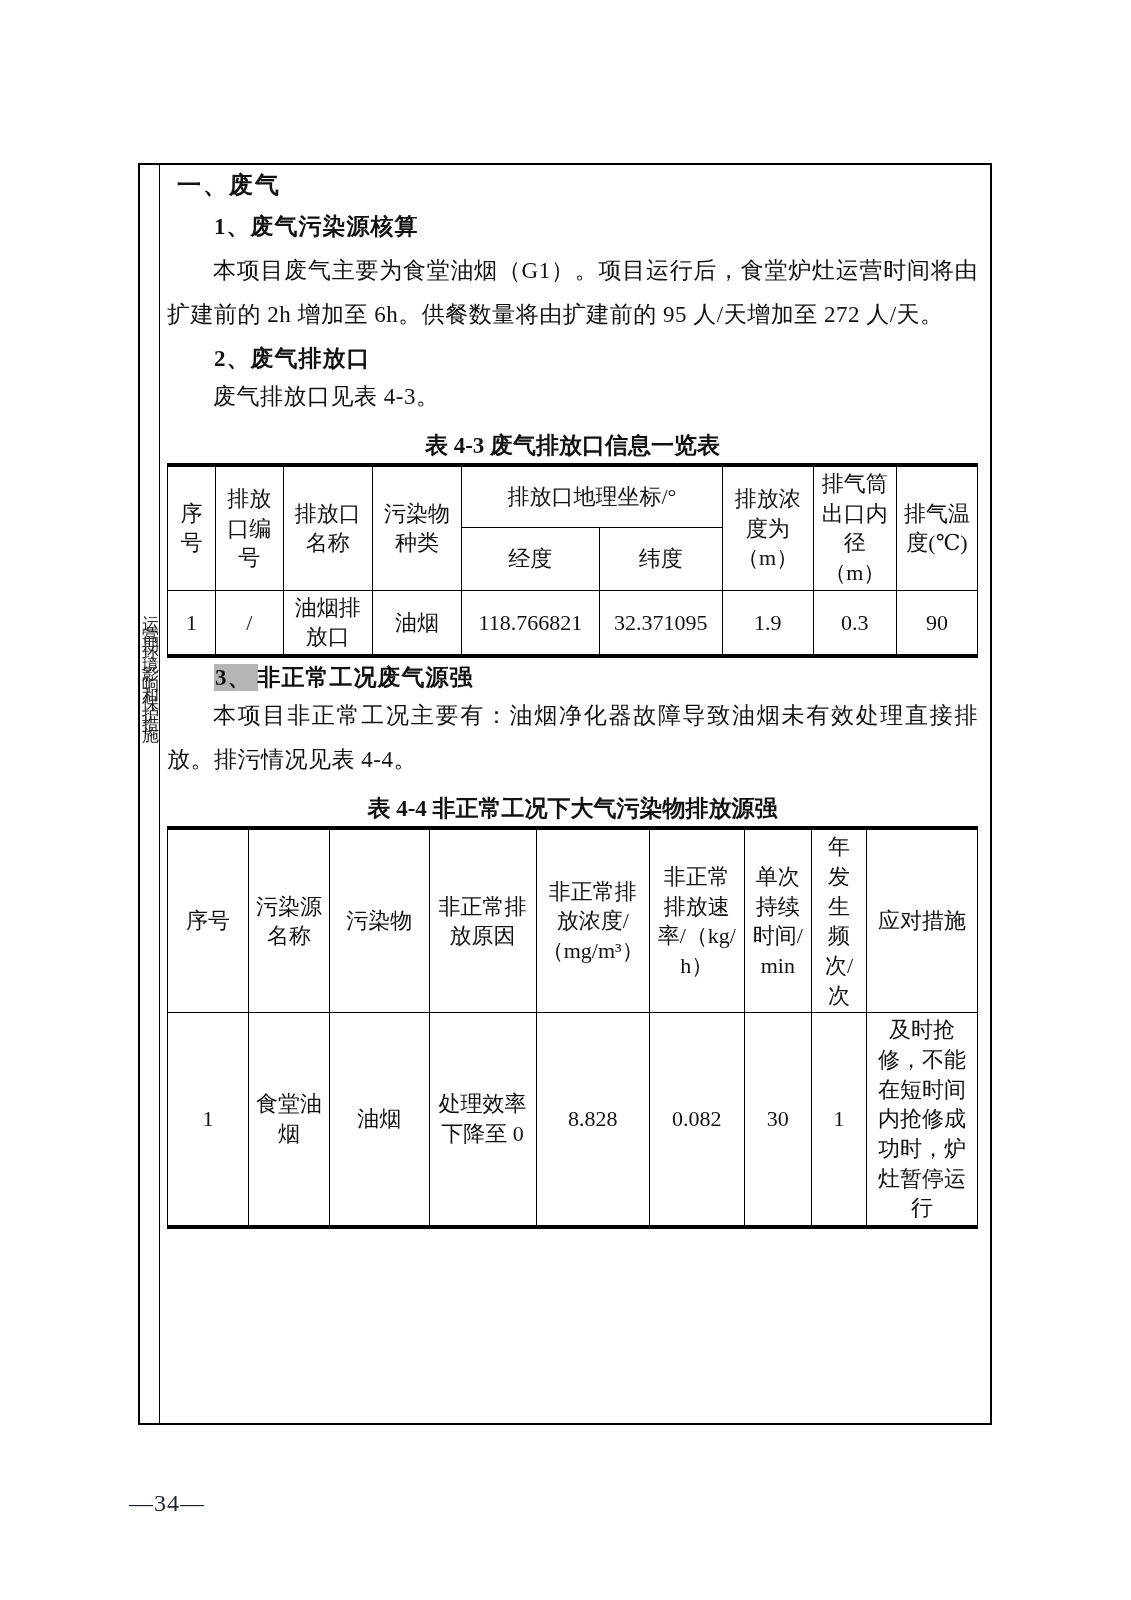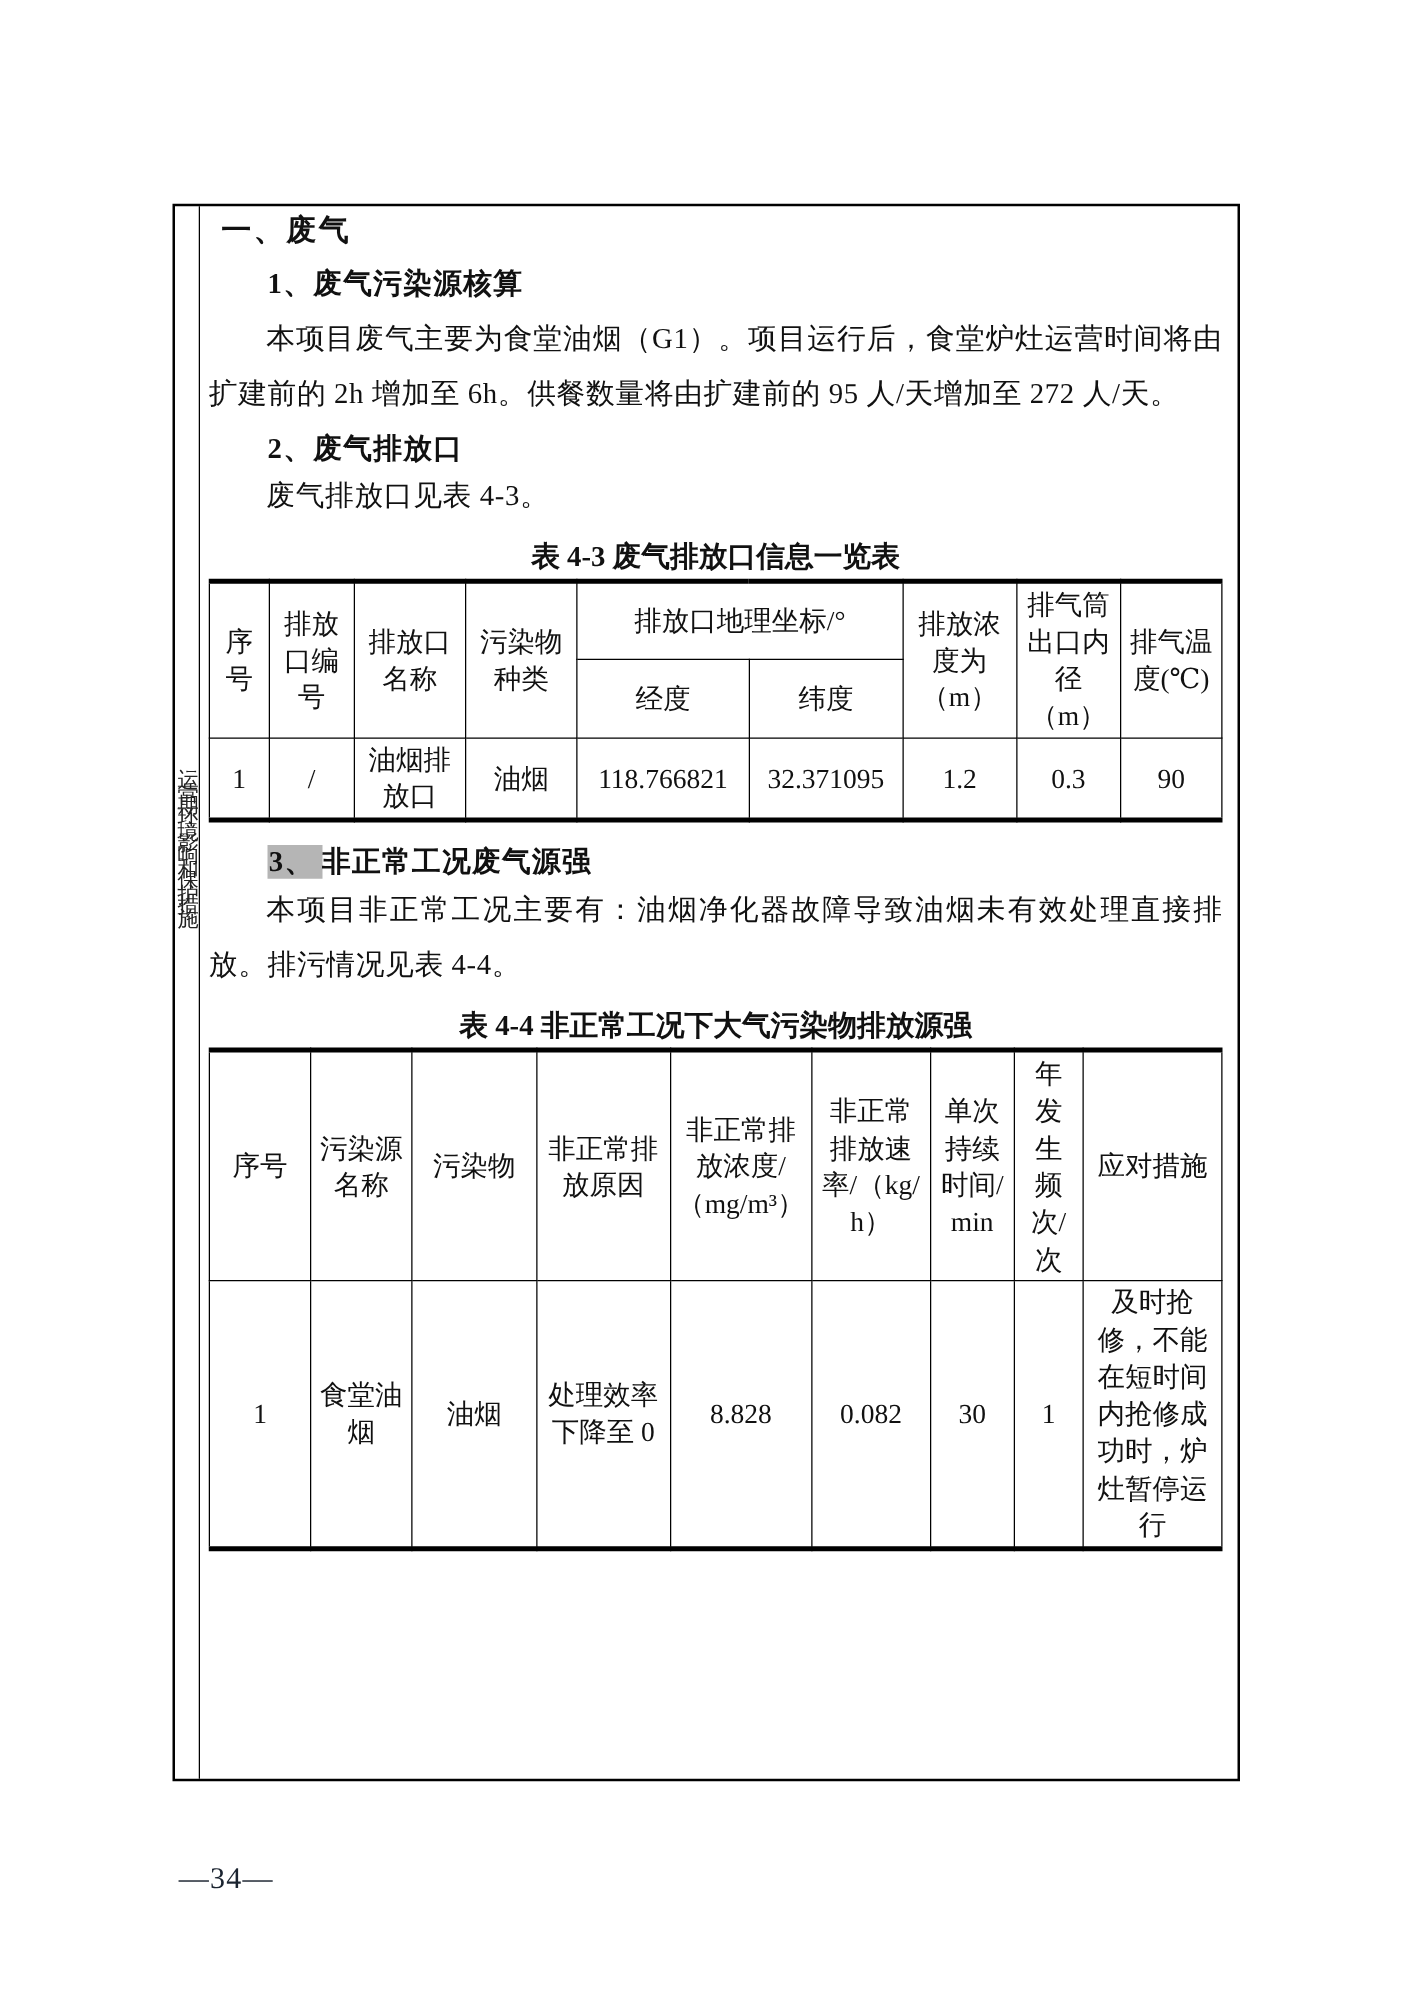--- a/index.html
+++ b/index.html
@@ -45,21 +45,21 @@
     font-size: 24px; line-height: 32px; font-weight: bold;
     margin: 0 0 10px 10px;
     letter-spacing: 2px;
   }
   h2.doc-h2 {
     font-size: 23px; line-height: 32px; font-weight: bold;
     margin: 0 0 6px 47px;
     letter-spacing: 1px;
   }
   h2.sec2 { margin-top: 6px; margin-bottom: 0; }
-  h2.sec3 { margin-top: 16px; margin-bottom: 0; }
+  h2.sec3 { margin-top: 4px; margin-bottom: 0; }
   .hl {
     background: #b5b5b5;
     padding: 1px 6px 1px 1px;
   }
   p.body-para {
     font-size: 23px; line-height: 44px;
     text-align: justify;
     text-indent: 46px;
     margin: 0;
     letter-spacing: 0.5px;
@@ -89,21 +89,21 @@
   }
   .t43 thead tr.r1 th { height: 32px; }
   .t43 thead tr.r2 th { height: 36px; }
   .t43 tbody td { height: 50px; }
   .t44 th, .t44 td { line-height: 1.32; }
   .t44 thead th { height: 150px; }
   .t44 tbody td { height: 190px; }
   .t44 th.col-freq, .t44 td.col-freq { padding: 2px 10px; }
   .page-number {
     position: absolute;
-    left: 143px; top: 1490px;
+    left: 129px; top: 1490px;
     font-size: 24px;
     letter-spacing: 1px;
     color: #1b2430;
   }
 </style>
 </head>
 <body>
 
 <div class="doc-frame">
 
@@ -153,21 +153,21 @@
         </tr>
       </thead>
       <tbody>
         <tr>
           <td>1</td>
           <td>/</td>
           <td>油烟排放口</td>
           <td>油烟</td>
           <td>118.766821</td>
           <td>32.371095</td>
-          <td>1.2</td>
+          <td>1.9</td>
           <td>0.3</td>
           <td>90</td>
         </tr>
       </tbody>
     </table>
 
     <h2 class="doc-h2 sec3"><span class="hl">3、</span><span>非正常工况废气源强</span></h2>
 
     <p class="body-para">本项目非正常工况主要有：油烟净化器故障导致油烟未有效处理直接排放。排污情况见表 4-4。</p>
 

